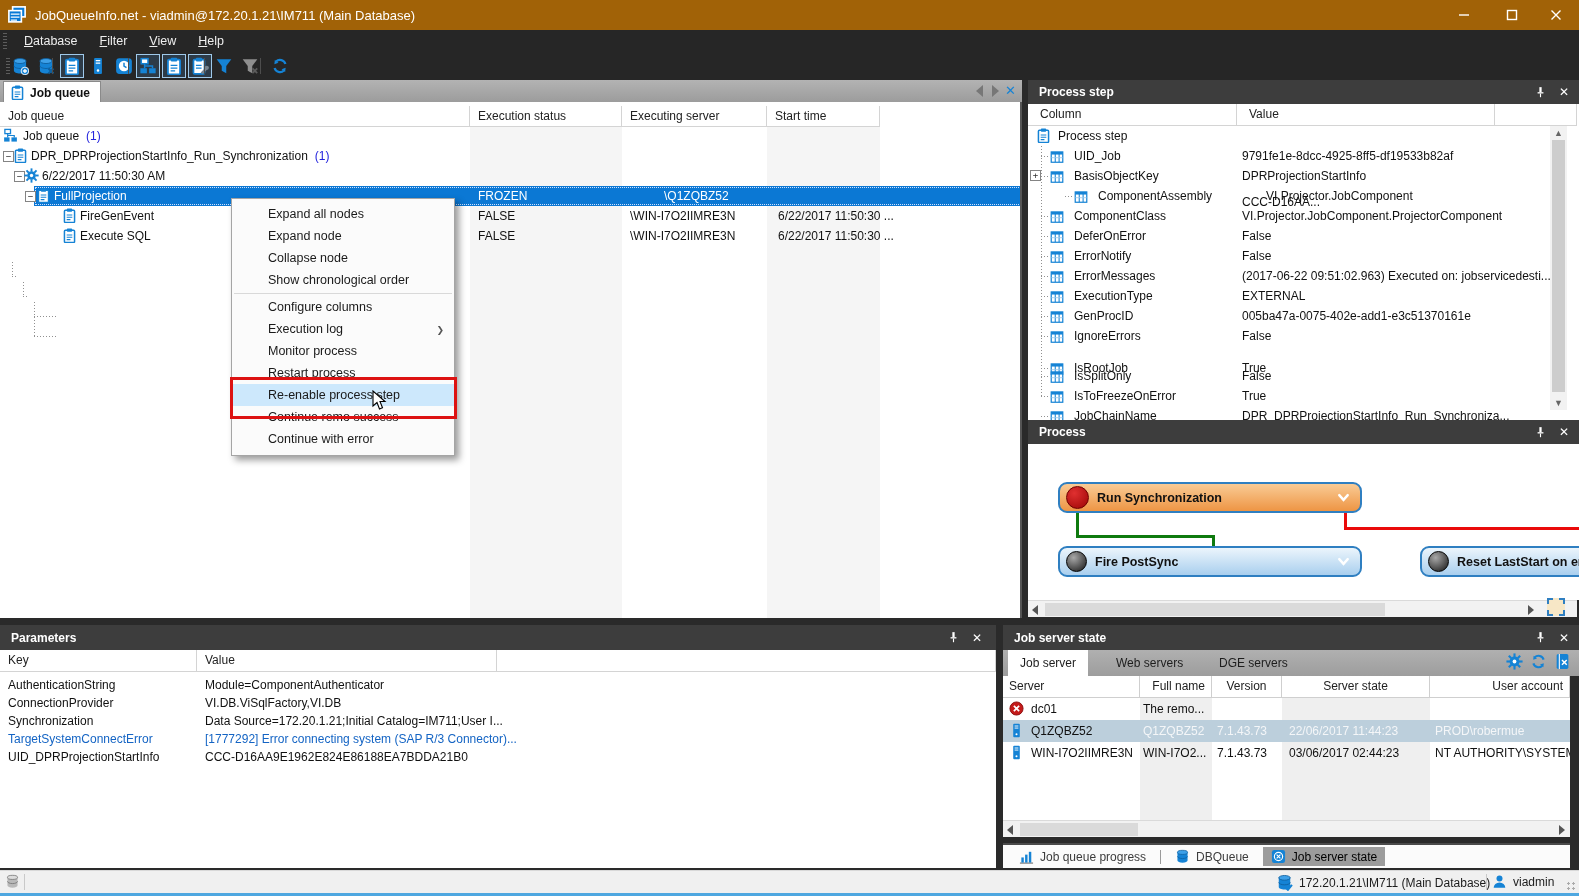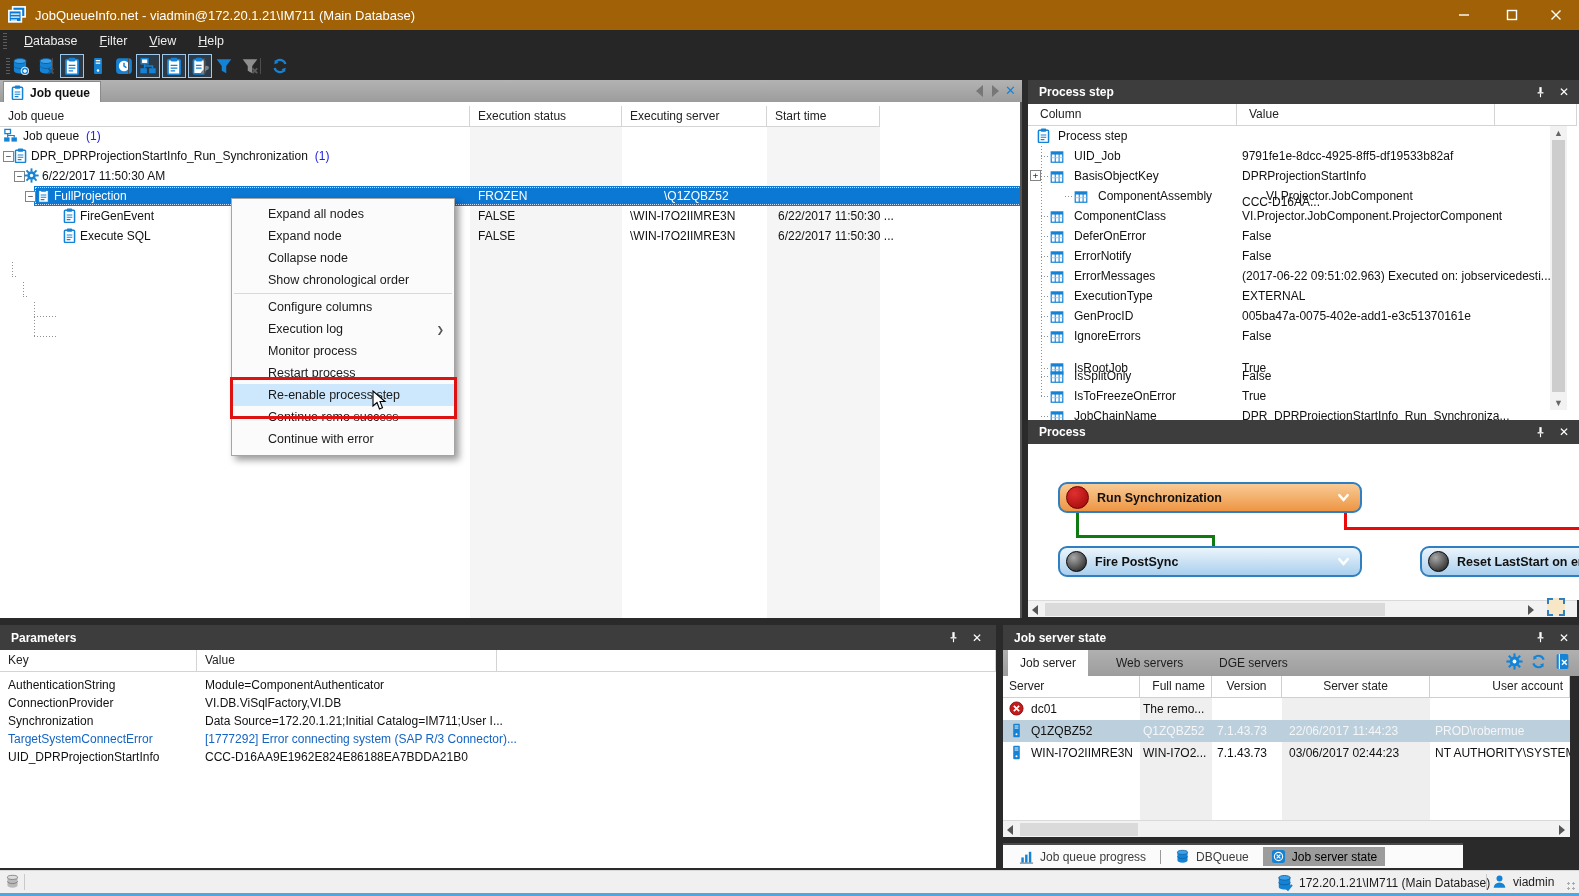--- a/index.html
+++ b/index.html
@@ -90,21 +90,21 @@
   .jstab{position:absolute;top:0;height:26px;line-height:26px;padding:0 12px;color:#1d1d1d;}
   .jstab.active{background:#fff;font-weight:normal;}
   .jsicons{position:absolute;right:8px;top:3px;display:flex;gap:7px;}
   .jscontent{left:1003px;top:676px;width:567px;height:144px;background:#fff;overflow:hidden;}
   .jsstripe{position:absolute;top:0;bottom:0;background:#efefef;}
   .jshead{position:absolute;top:0;height:22px;background:#fff;border-right:1px solid #cfcfcf;border-bottom:1px solid #cfcfcf;box-sizing:border-box;line-height:21px;color:#222;}
   .jsrow{position:absolute;left:0;width:567px;height:22px;}
   .jsrow .c{position:absolute;top:4px;white-space:nowrap;}
   .jsrow.sel{background:#bccfdc;}
   .jsrow.sel .c.lt{color:#f4f6f8;}
-  .jsbottomtabs{left:1003px;top:843px;width:460px;height:25px;background:#fbfbfb;border-top:2px solid #4a4a4a;box-sizing:border-box;display:flex;align-items:center;padding-left:8px;gap:6px;}
+  .jsbottomtabs{left:1003px;top:843px;width:567px;height:25px;background:#fbfbfb;border-top:2px solid #4a4a4a;box-sizing:border-box;display:flex;align-items:center;padding-left:8px;gap:6px;}
   .btab{display:flex;align-items:center;gap:6px;color:#3c3c3c;padding:2px 8px;}
   .btab.active{background:#9c9c9c;color:#000;}
   .btsep{width:1px;height:14px;background:#9a9a9a;}
   
   .statusbar{left:0;top:870px;width:1579px;height:23px;background:#f0f0f0;border-top:1px solid #d8d8d8;box-sizing:border-box;}
   .sb-sep{position:absolute;top:3px;width:1px;height:16px;background:#c9c9c9;}
   .sb-item{position:absolute;top:3px;display:flex;align-items:center;gap:6px;color:#1c1c1c;}
   .bottomline{left:0;top:893px;width:1579px;height:3px;background:#4ea7e0;}
   .gripdots{position:absolute;right:3px;top:10px;width:10px;height:10px;
     background-image:radial-gradient(circle,#aaa 1px,transparent 1.4px);background-size:5px 5px;}

